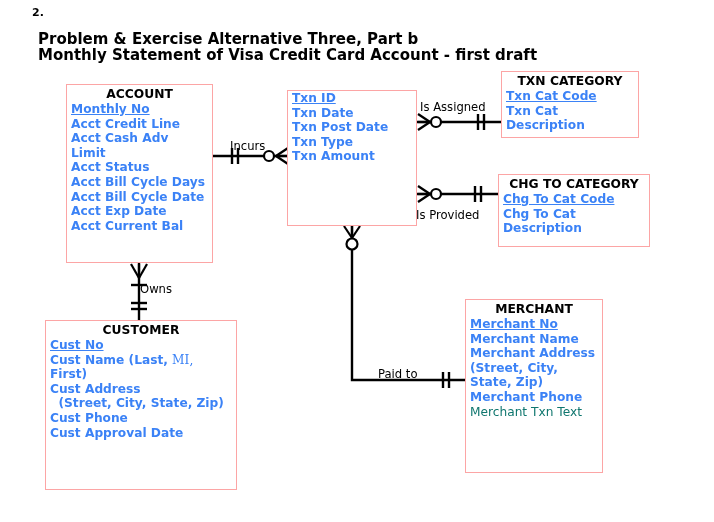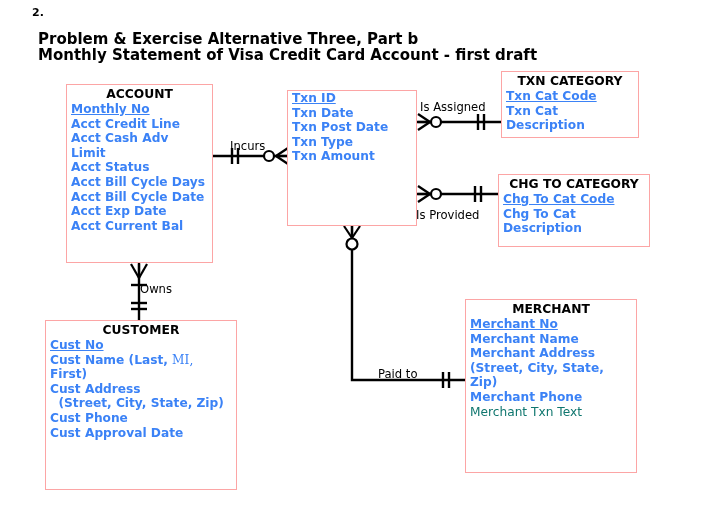--- a/index.html
+++ b/index.html
@@ -95,21 +95,21 @@
     font-family: "DejaVu Serif", serif;
     font-weight: normal;
   }
 
   
   #box-account        { left: 66px;  top: 84px;  width: 147px; height: 179px; }
   #box-transaction    { left: 287px; top: 90px;  width: 130px; height: 136px; }
   #box-txn-category   { left: 501px; top: 71px;  width: 138px; height: 67px; }
   #box-chg-category   { left: 498px; top: 174px; width: 152px; height: 73px; }
   #box-customer       { left: 45px;  top: 320px; width: 192px; height: 170px; }
-  #box-merchant       { left: 465px; top: 299px; width: 172px; height: 174px; }
+  #box-merchant       { left: 465px; top: 299px; width: 138px; height: 174px; }
 
   
   .rel-label {
     position: absolute;
     font-size: 11.6px;
     font-family: "DejaVu Sans", sans-serif;
     font-weight: normal;
     color: #000;
     white-space: nowrap;
     background: transparent;

